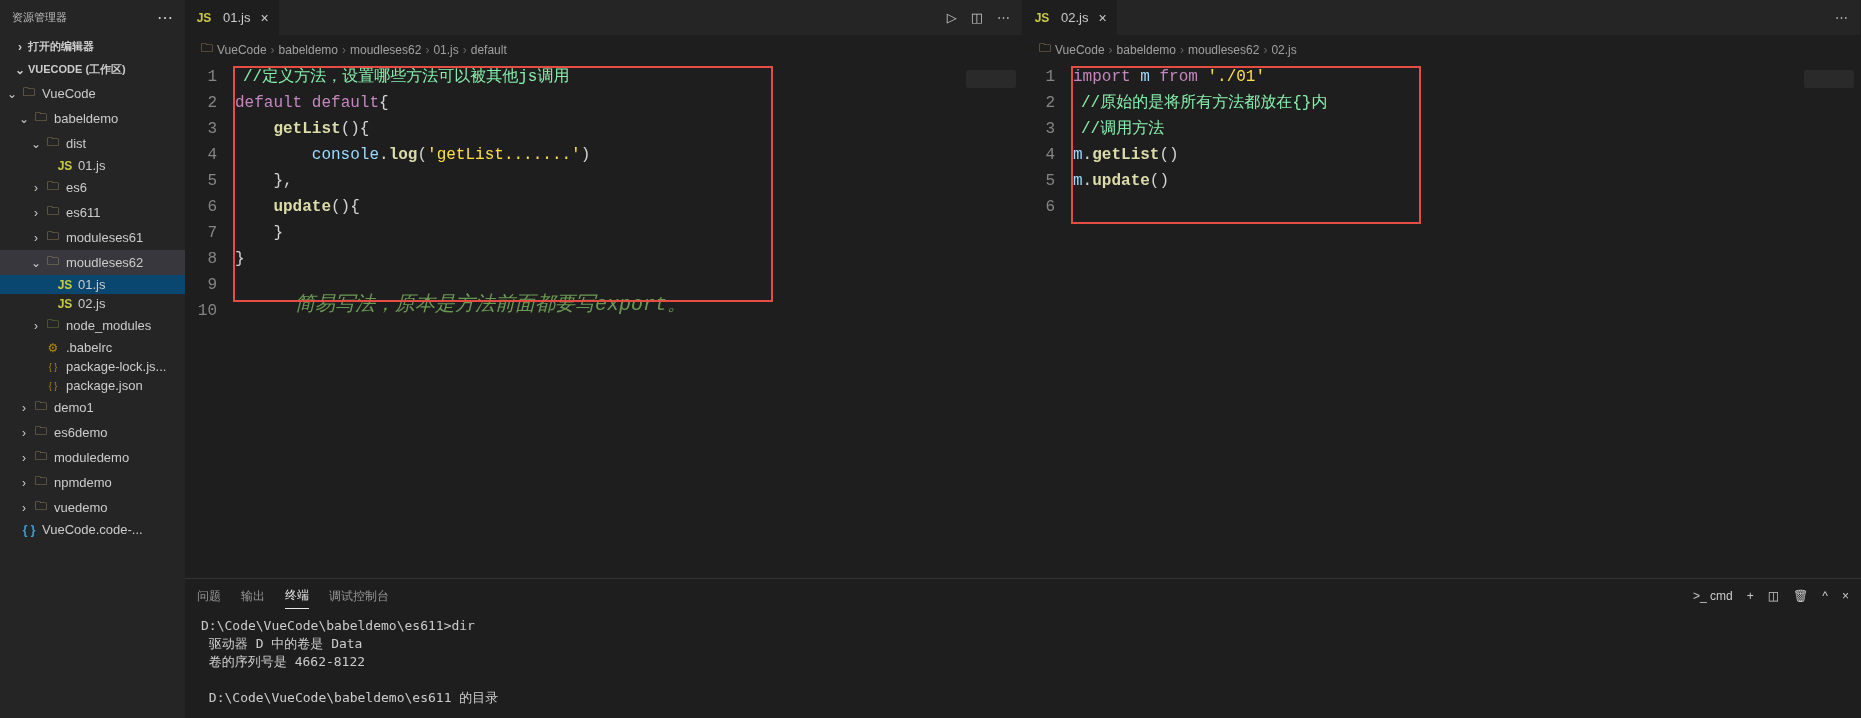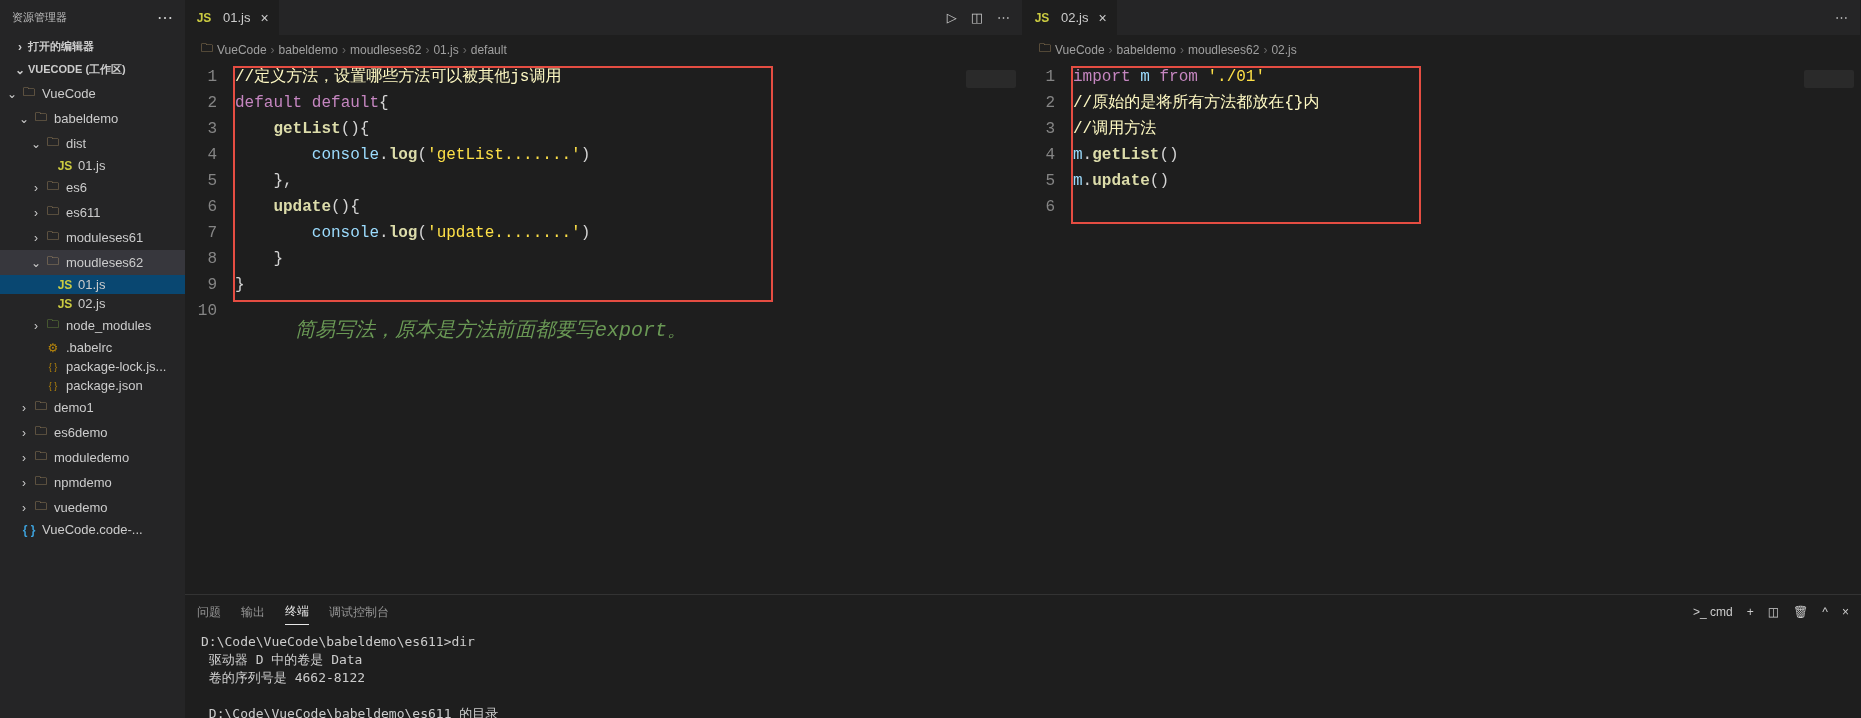--- a/index.html
+++ b/index.html
@@ -28,30 +28,30 @@
 .tab .close { color: #cccccc; font-size: 14px; margin-left: 4px; }
 .tabs-actions { margin-left: auto; display: flex; gap: 14px; padding-right: 12px; color: #cccccc; }
 .tabs-actions span { cursor: pointer; }
 .breadcrumb { display: flex; align-items: center; padding: 4px 16px; font-size: 12px; color: #a0a0a0; gap: 4px; }
 .breadcrumb .sep { color: #666; }
 .editor-content { flex: 1; display: flex; position: relative; font-family: Consolas, "Courier New", monospace; font-size: 16px; line-height: 26px; }
 .gutter { width: 50px; text-align: right; color: #858585; padding-right: 18px; user-select: none; }
 .code-area { flex: 1; position: relative; }
 .red-box { position: absolute; border: 2px solid #e54d42; background: transparent; pointer-events: none; }
 .code-line { white-space: pre; }
-.tk-comment { color: #fef9c3; }
+.tk-comment { color: #86efac; margin-left: 8px; }
 .tk-keyword { color: #c586c0; }
 .tk-func { color: #dcdcaa; font-weight: bold; }
 .tk-string { color: #fde047; }
 .tk-var { color: #9cdcfe; }
 .tk-punct { color: #d4d4d4; }
 .annotation { color: #6a9955; padding-left: 60px; font-size: 20px; font-style: italic; }
 .minimap { width: 60px; background: #1e1e1e; position: relative; }
 .mini-block { position: absolute; top: 6px; right: 6px; width: 50px; height: 18px; background: #2a2a2a; border-radius: 2px; }
-.terminal-panel { height: 124px; background: #1e1e1e; border-top: 1px solid #333; display: flex; flex-direction: column; }
+.terminal-panel { height: 140px; background: #1e1e1e; border-top: 1px solid #333; display: flex; flex-direction: column; }
 .terminal-tabs { display: flex; align-items: center; padding: 4px 12px; gap: 20px; font-size: 12px; color: #969696; }
 .terminal-tabs .ttab { cursor: pointer; padding: 4px 0; }
 .terminal-tabs .ttab.active { color: #e7e7e7; border-bottom: 1px solid #e7e7e7; }
 .terminal-actions { margin-left: auto; display: flex; gap: 14px; align-items: center; color: #cccccc; }
 .terminal-body { flex: 1; padding: 4px 16px; font-family: Consolas, monospace; font-size: 13px; color: #cccccc; line-height: 18px; white-space: pre; overflow: auto; }
 .section-title { font-weight: bold; font-size: 11px; padding: 4px 12px; color: #cccccc; display: flex; align-items: center; }
 </style>
 </head>
 <body>
 
@@ -236,21 +236,20 @@
               <div>10</div>
             </div>
           <div class="code-area" id="code1">
             <div class="red-box" style="left:-2px; top:2px; width:540px; height:236px;"></div>
           <div class="code-line"><span class="tk-comment">//定义方法，设置哪些方法可以被其他js调用</span></div>
               <div class="code-line"><span class="tk-keyword">default</span><span> </span><span class="tk-keyword">default</span><span class="tk-punct">{</span></div>
               <div class="code-line"><span>    </span><span class="tk-func">getList</span><span class="tk-punct">(){</span></div>
               <div class="code-line"><span>        </span><span class="tk-var">console</span><span class="tk-punct">.</span><span class="tk-func">log</span><span class="tk-punct">(</span><span class="tk-string">'getList.......'</span><span class="tk-punct">)</span></div>
               <div class="code-line"><span class="tk-punct">    },</span></div>
               <div class="code-line"><span>    </span><span class="tk-func">update</span><span class="tk-punct">(){</span></div>
-              <div class="code-line"><span>        </span><span class="tk-var">console</span><span class="tk-punct">.</span><span class="tk-func">log</span><span class="tk-punct">(</span><span class="tk-string">'update........'</span><span class="tk-punct">)</span></div>
               <div class="code-line"><span class="tk-punct">    }</span></div>
               <div class="code-line"><span class="tk-punct">}</span></div>
               <div class="code-line"><span></span></div>
               <div class="annotation" style="margin-top: 20px;">简易写法，原本是方法前面都要写export。</div>
             </div>
           <div class="minimap">
               <div class="mini-block"></div>
             </div>
         </div>
       </div>

